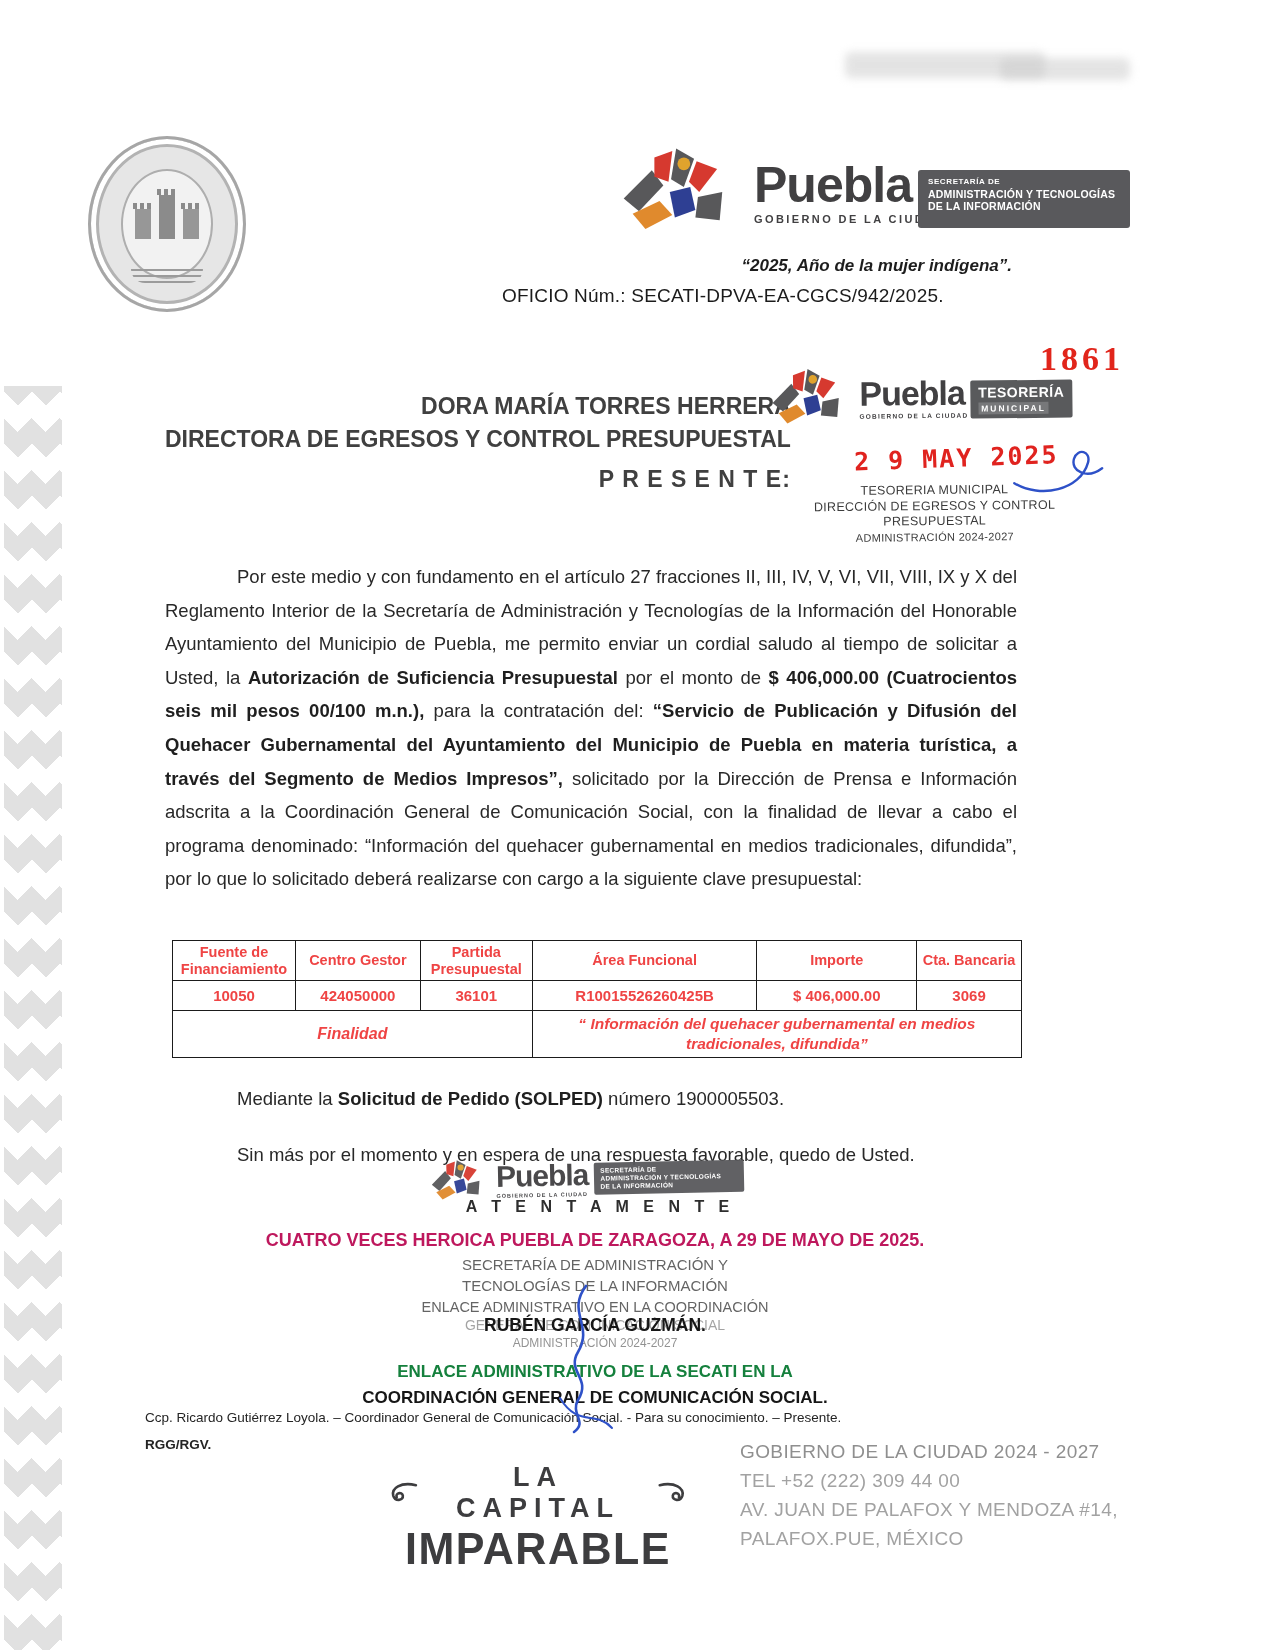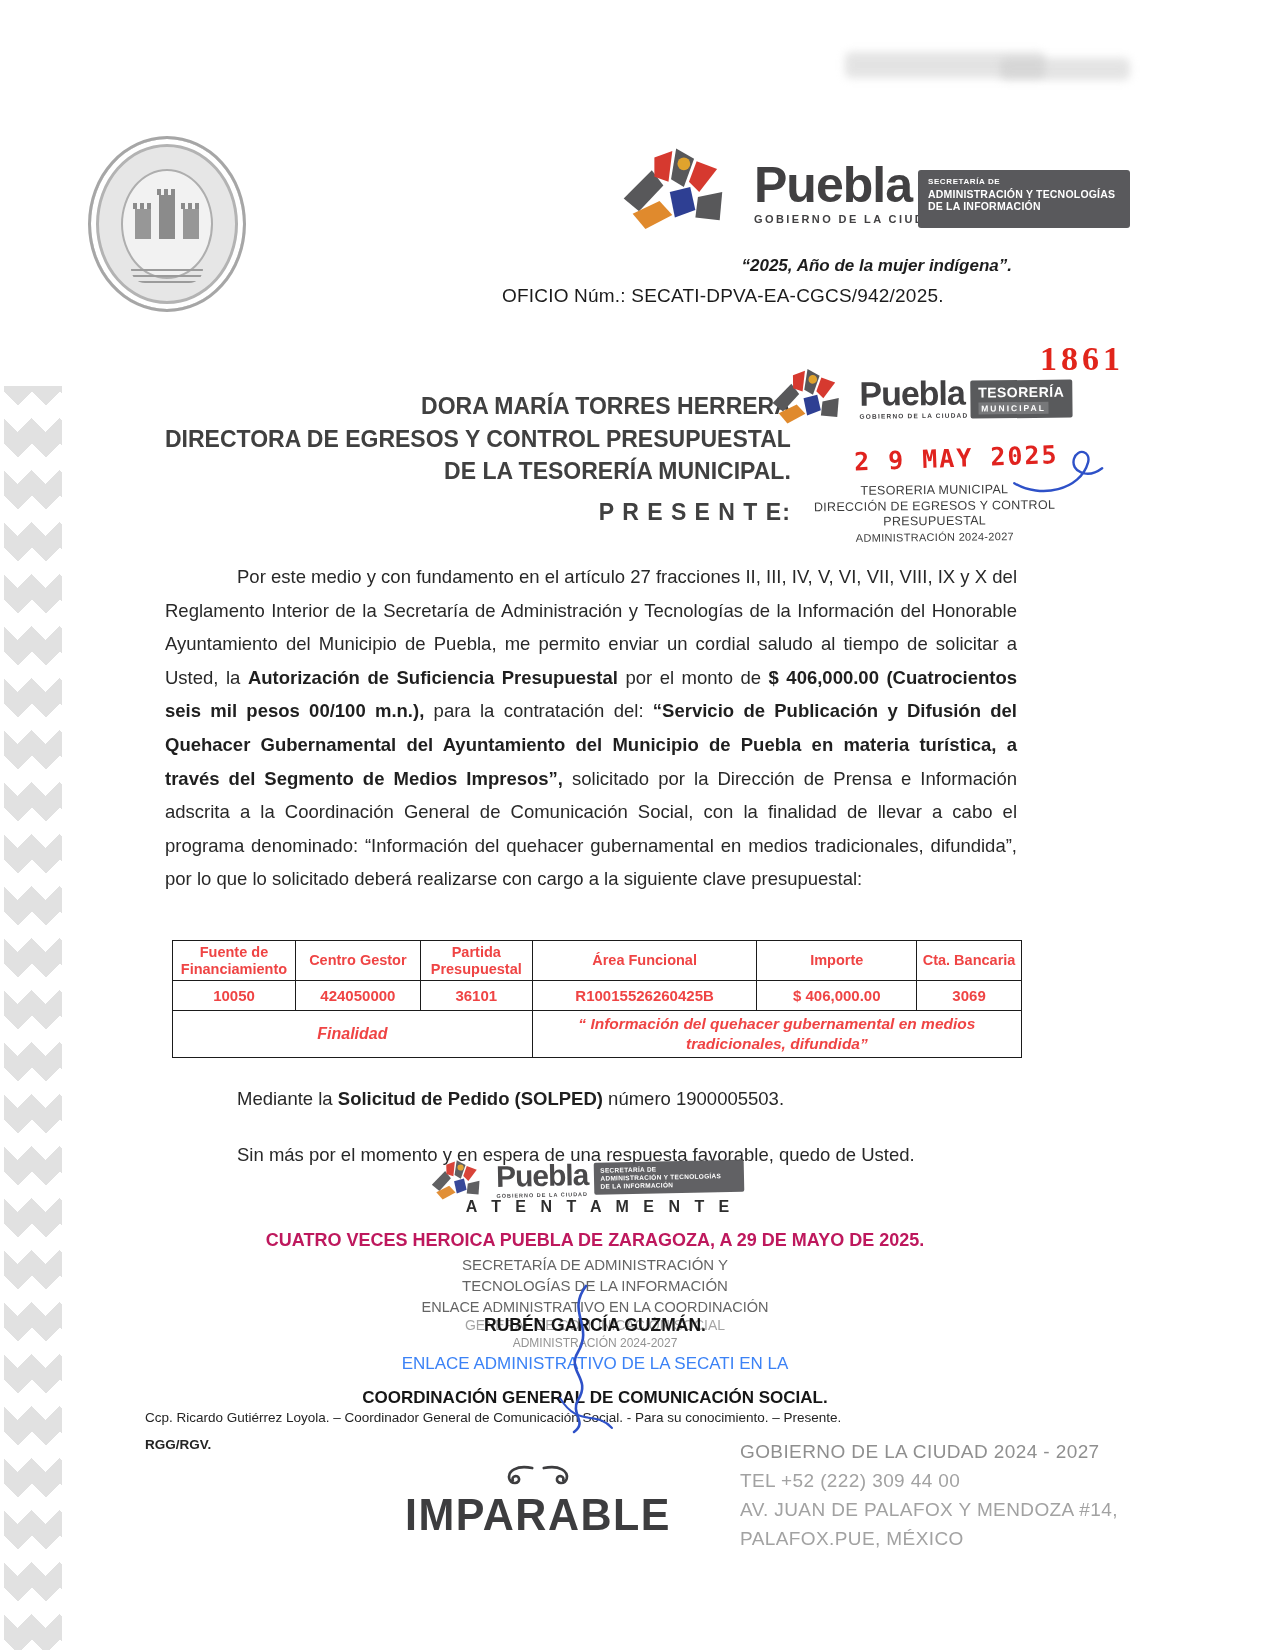--- a/index.html
+++ b/index.html
@@ -103,21 +103,21 @@
   .sig-area { left:165px; top:1230px; width:860px; height:200px; }
   .sig-area > div { position:absolute; width:100%; text-align:center; }
   .citydate { top:0; font-weight:bold; font-size:18px; color:#be185d; }
   .stamp-ln { color:#4a4a4a; opacity:.85; }
   .s1 { top:26px; font-size:15px; }
   .s2 { top:47px; font-size:15px; }
   .s3 { top:69px; font-size:14.5px; }
   .s4 { top:87px; font-size:14px; opacity:.5; z-index:1; }
   .s5 { top:106px; font-size:12px; opacity:.6; z-index:1; }
   .sig-name { top:85px; font-weight:bold; font-size:17.5px; color:#161616; z-index:2; }
-  .sig-t1 { top:124px; font-weight:normal; font-size:17px; color:#3b82f6; }
+  .sig-t1 { top:132px; font-weight:bold; font-size:17px; color:#15803d; }
   .sig-t2 { top:158px; font-weight:bold; font-size:17px; color:#161616; }
   .sig-svg { left:548px; top:1282px; z-index:3; }
 
   
   .ccp { left:145px; top:1410px; font-size:13.5px; color:#242424; }
   .rgg { left:145px; top:1437px; font-size:13.5px; font-weight:bold; color:#242424; }
 
   .brand { left:388px; top:1462px; width:300px; text-align:center; color:#3d3d3f; }
   .brand-top { display:flex; align-items:center; justify-content:center; gap:8px; }
   .brand-capital { font-weight:bold; font-size:27px; letter-spacing:7px; }
@@ -171,21 +171,20 @@
     <div class="badge-l3">DE LA INFORMACIÓN</div>
   </div>
 
   <div class="abs quote">“2025, Año de la mujer indígena”.</div>
   <div class="abs oficio">OFICIO Núm.: SECATI-DPVA-EA-CGCS/942/2025.</div>
   <div class="abs folio">1861</div>
 
   <div class="abs recipient">
     <div>DORA MARÍA TORRES HERRERA</div>
     <div>DIRECTORA DE EGRESOS Y CONTROL PRESUPUESTAL</div>
-    <div>DE LA TESORERÍA MUNICIPAL.</div>
     <div class="presente">P R E S E N T E:</div>
   </div>
 
   <div class="abs t-stamp">
     <div class="t-row">
       <svg width="86" height="62" viewBox="0 0 100 70">
         <polygon points="6,40 28,18 37,30 18,50" fill="#58585a"></polygon>
         <polygon points="30,8 44,3 41,27 30,23" fill="#d6392f"></polygon>
         <polygon points="47,1 61,9 53,31 43,25" fill="#58585a"></polygon>
         <polygon points="63,11 79,17 65,35 57,27" fill="#d6392f"></polygon>
@@ -297,20 +296,21 @@
   </svg>
 
   <div class="abs ccp">Ccp. Ricardo Gutiérrez Loyola. – Coordinador General de Comunicación Social. - Para su conocimiento. – Presente.</div>
   <div class="abs rgg">RGG/RGV.</div>
 
   <div class="abs brand">
     <div class="brand-top">
       <svg class="flourish" width="30" height="28" viewBox="0 0 34 30">
         <path d="M32 6 C 14 2, 4 10, 6 18 C 8 25, 18 24, 17 18 C 16 13, 8 15, 10 20" fill="none" stroke="#3d3d3f" stroke-width="3" stroke-linecap="round"></path>
       </svg>
+      <span class="brand-capital">LA CAPITAL</span>
       <svg class="flourish mirror" width="30" height="28" viewBox="0 0 34 30">
         <path d="M32 6 C 14 2, 4 10, 6 18 C 8 25, 18 24, 17 18 C 16 13, 8 15, 10 20" fill="none" stroke="#3d3d3f" stroke-width="3" stroke-linecap="round"></path>
       </svg>
     </div>
     <div class="brand-imparable">IMPARABLE</div>
   </div>
 
   <div class="abs footer-right">
     <div class="fr1">GOBIERNO DE LA CIUDAD 2024 - 2027</div>
     <div>TEL +52 (222) 309 44 00</div>

